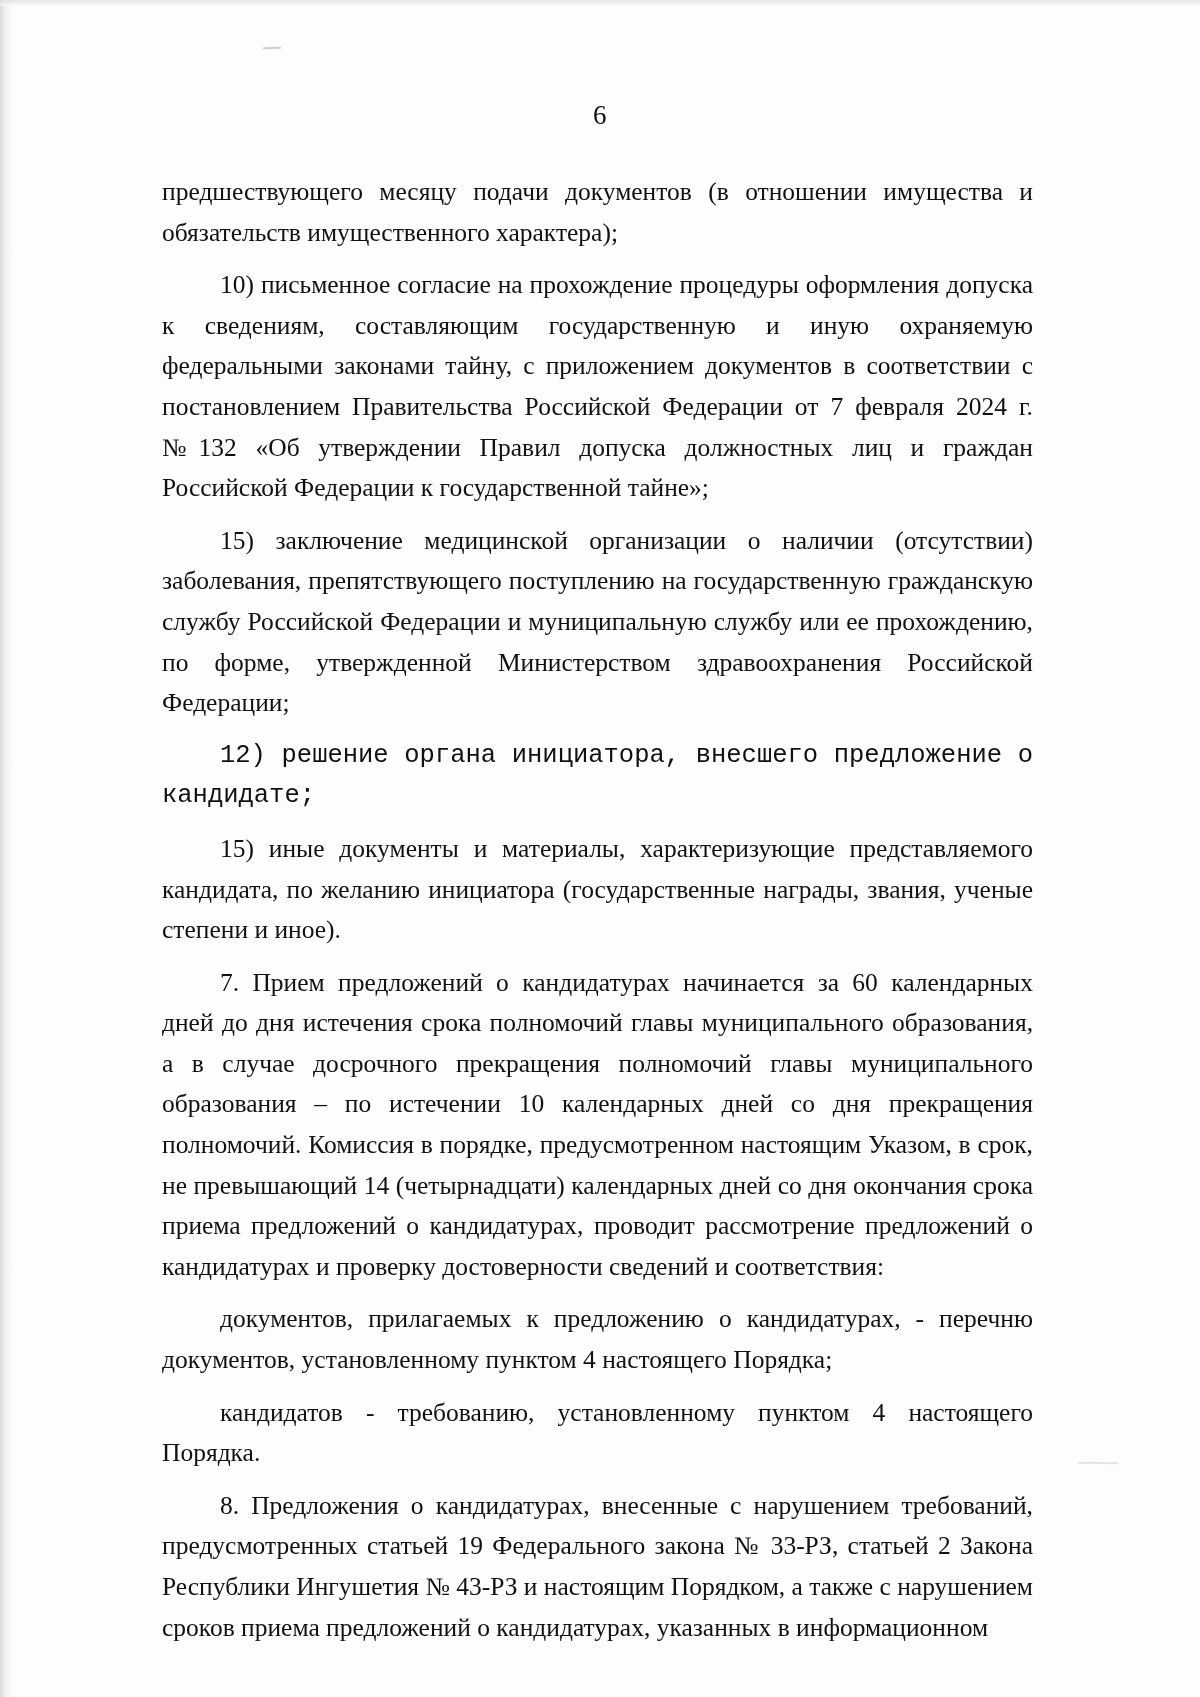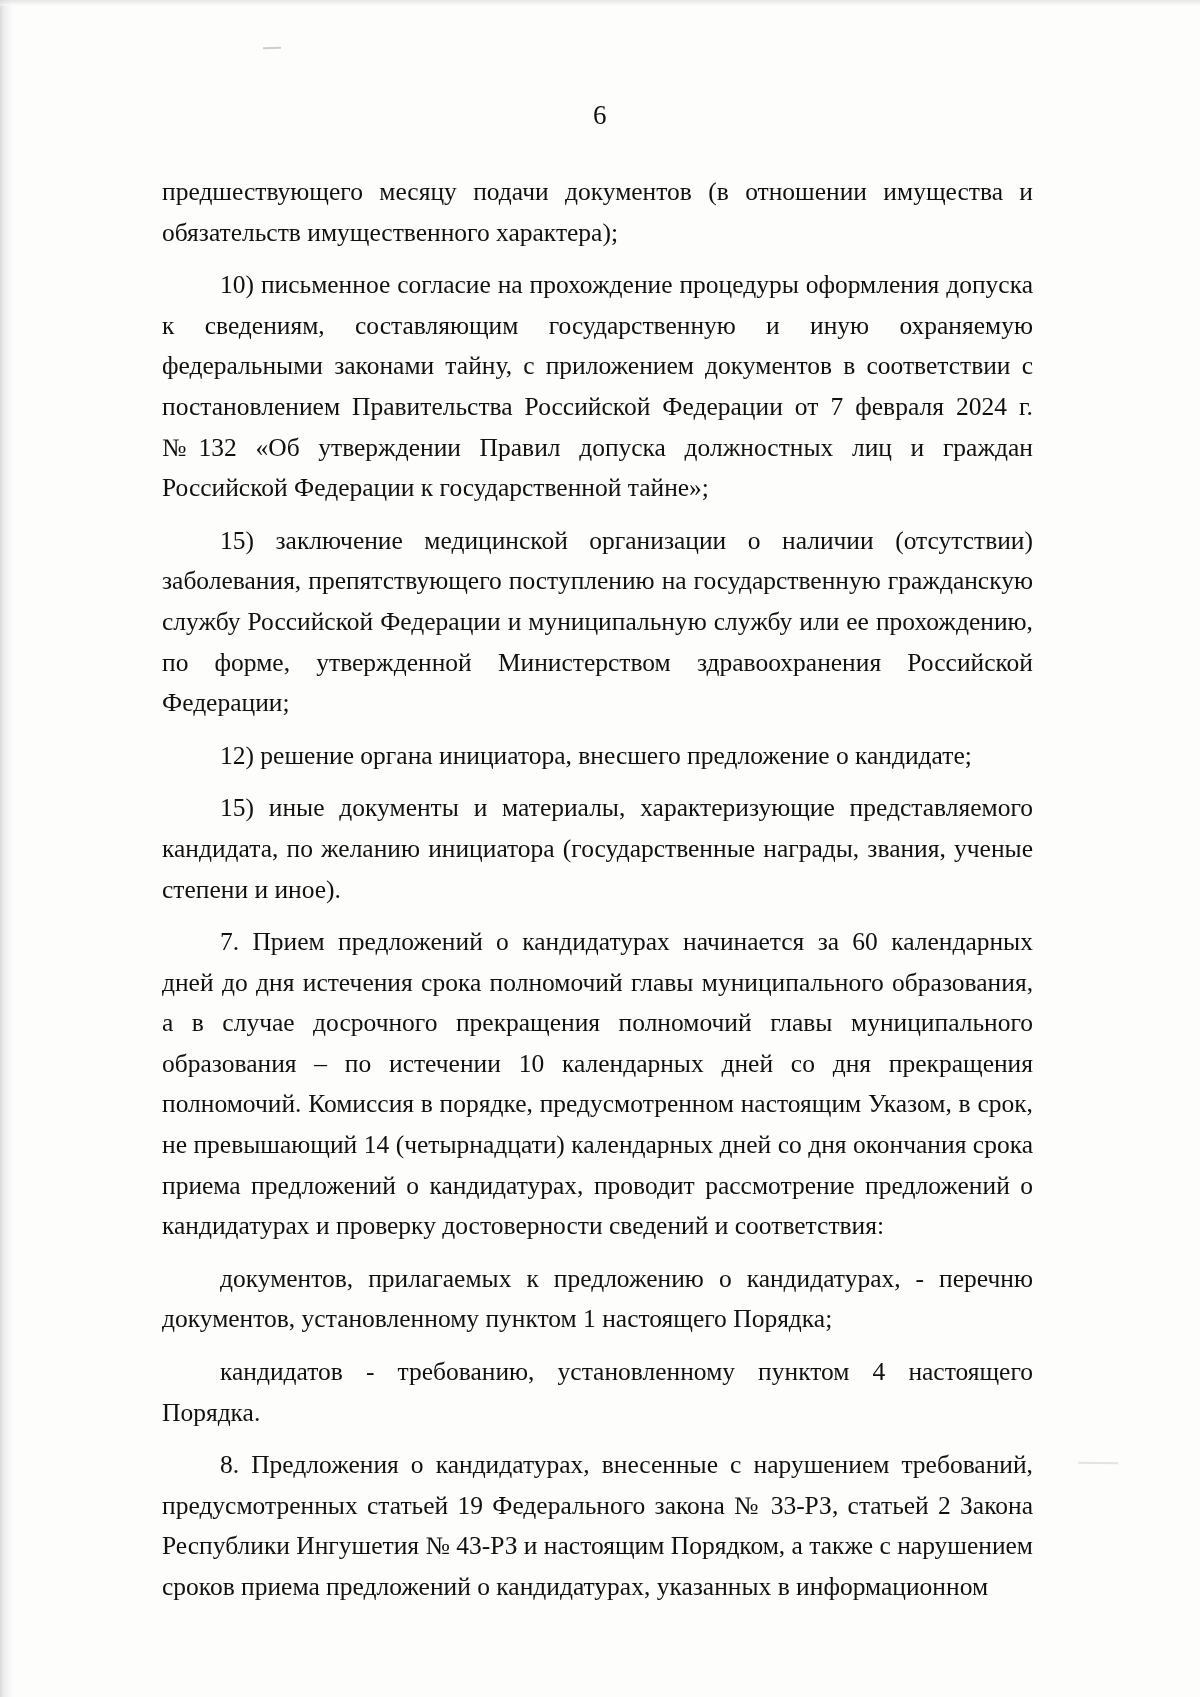--- a/index.html
+++ b/index.html
@@ -77,20 +77,21 @@
   }
   .body-text p {
     margin: 12px;
     text-indent: 0;
   }
   .body-text p.indent {
     text-indent: 58px;
   }
   .body-text p.last-line-left {
     text-align-last: left;
+    font-family: Liberation Mono, monospace;
   }
 </style>
 </head>
 <body>
 
 <div class="page">
 
   <div class="scan-edge-left"></div>
   <div class="scan-edge-top"></div>
   <div class="scan-mark-1"></div>
@@ -98,18 +99,18 @@
 
   <div class="page-number">6</div>
 
   <div class="body-text">
     <p>предшествующего месяцу подачи документов (в отношении имущества и обязательств имущественного характера);</p>
     <p class="indent">10) письменное согласие на прохождение процедуры оформления допуска к сведениям, составляющим государственную и иную охраняемую федеральными законами тайну, с приложением документов в соответствии с постановлением Правительства Российской Федерации от 7 февраля 2024 г. №132 «Об утверждении Правил допуска должностных лиц и граждан Российской Федерации к государственной тайне»;</p>
     <p class="indent">15) заключение медицинской организации о наличии (отсутствии) заболевания, препятствующего поступлению на государственную гражданскую службу Российской Федерации и муниципальную службу или ее прохождению, по форме, утвержденной Министерством здравоохранения Российской Федерации;</p>
     <p class="indent last-line-left">12) решение органа инициатора, внесшего предложение о кандидате;</p>
     <p class="indent">15) иные документы и материалы, характеризующие представляемого кандидата, по желанию инициатора (государственные награды, звания, ученые степени и иное).</p>
     <p class="indent">7. Прием предложений о кандидатурах начинается за 60 календарных дней до дня истечения срока полномочий главы муниципального образования, а в случае досрочного прекращения полномочий главы муниципального образования – по истечении 10 календарных дней со дня прекращения полномочий. Комиссия в порядке, предусмотренном настоящим Указом, в срок, не превышающий 14 (четырнадцати) календарных дней со дня окончания срока приема предложений о кандидатурах, проводит рассмотрение предложений о кандидатурах и проверку достоверности сведений и соответствия:</p>
-    <p class="indent">документов, прилагаемых к предложению о кандидатурах, - перечню документов, установленному пунктом 1 настоящего Порядка;</p>
+    <p class="indent">документов, прилагаемых к предложению о кандидатурах, - перечню документов, установленному пунктом 4 настоящего Порядка;</p>
     <p class="indent">кандидатов - требованию, установленному пунктом 4 настоящего Порядка.</p>
     <p class="indent">8. Предложения о кандидатурах, внесенные с нарушением требований, предусмотренных статьей 19 Федерального закона № 33-РЗ, статьей 2 Закона Республики Ингушетия № 43-РЗ и настоящим Порядком, а также с нарушением сроков приема предложений о кандидатурах, указанных в информационном</p>
   </div>
 
 </div>
 
 </body></html>

